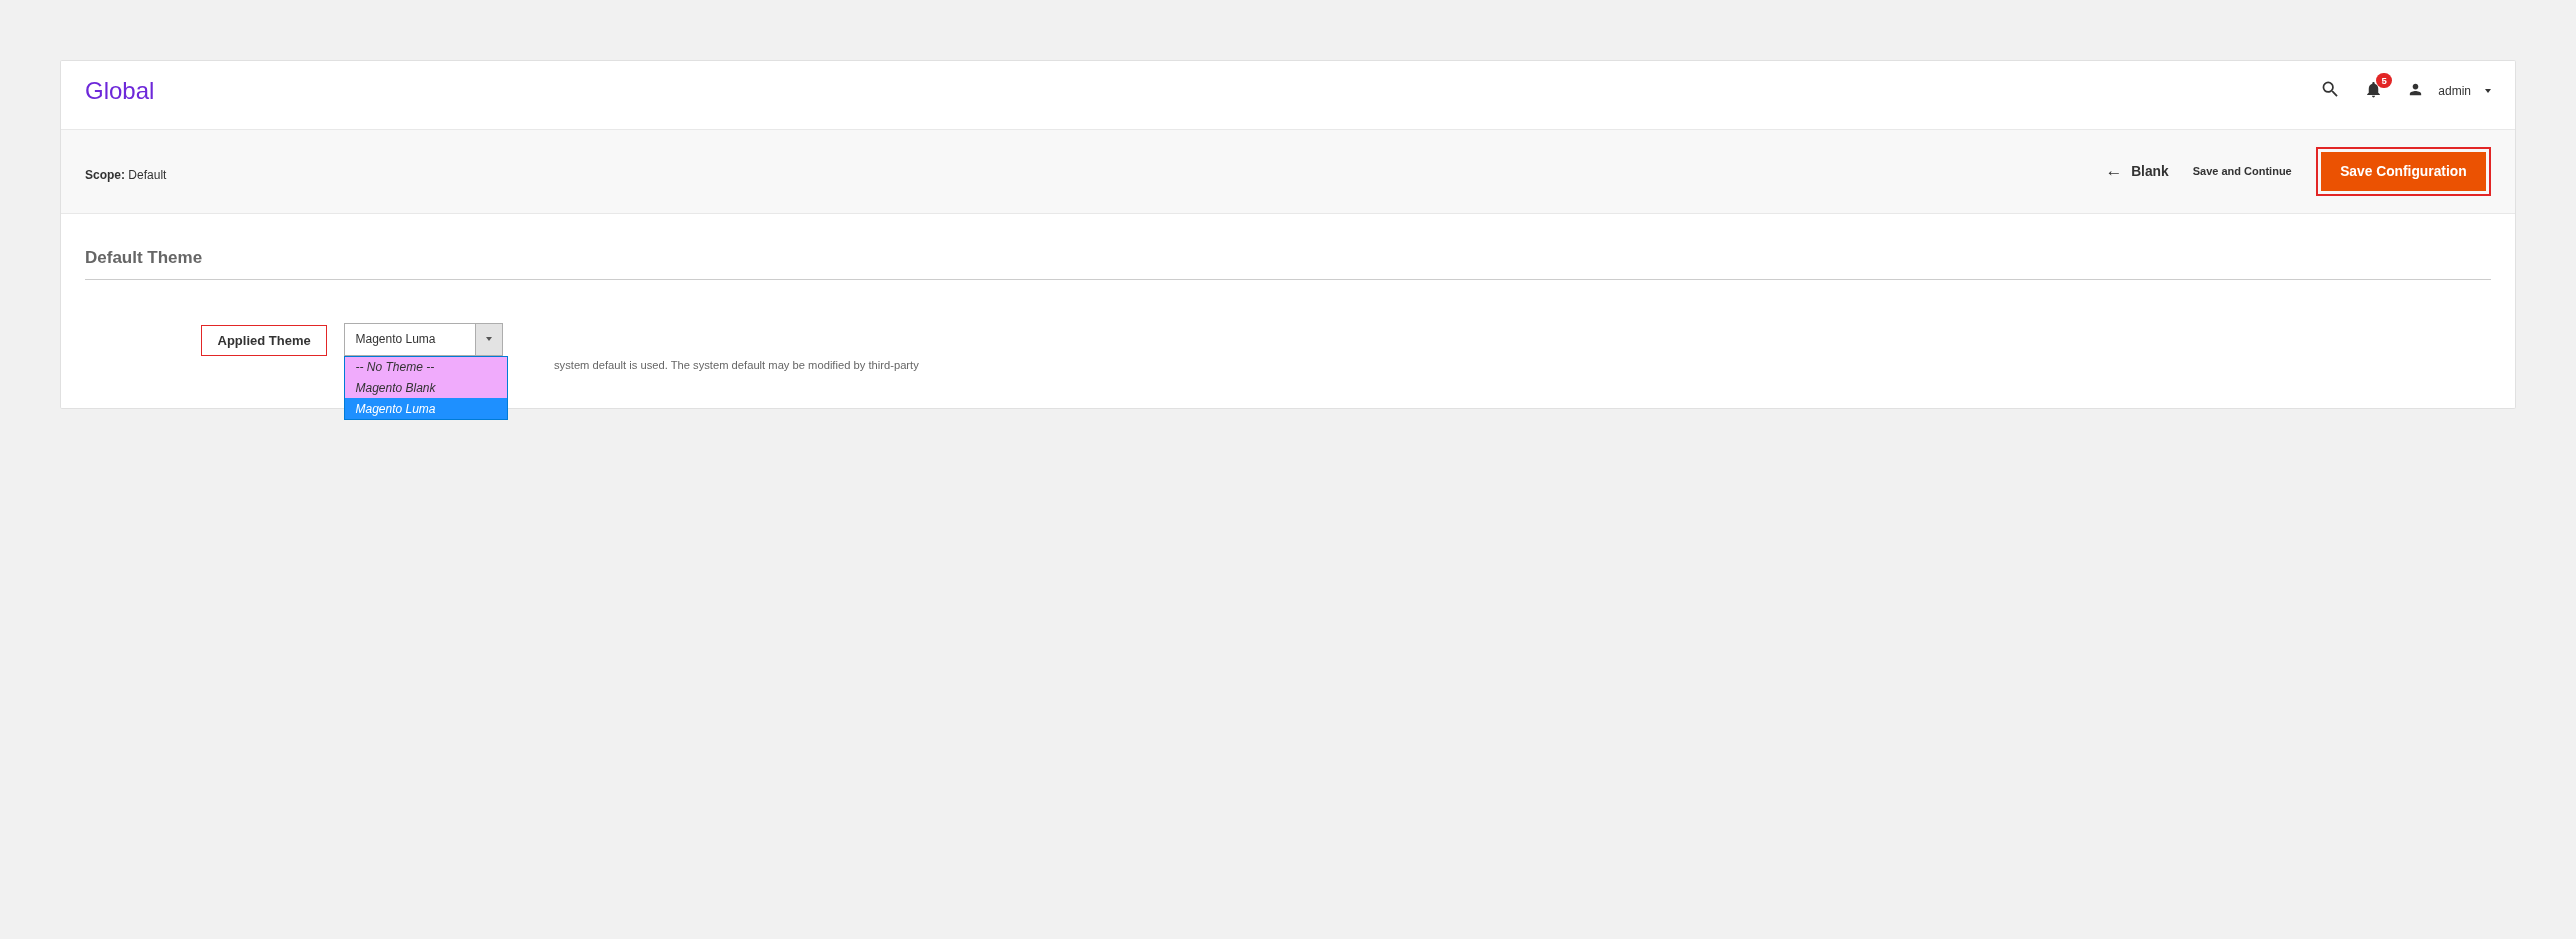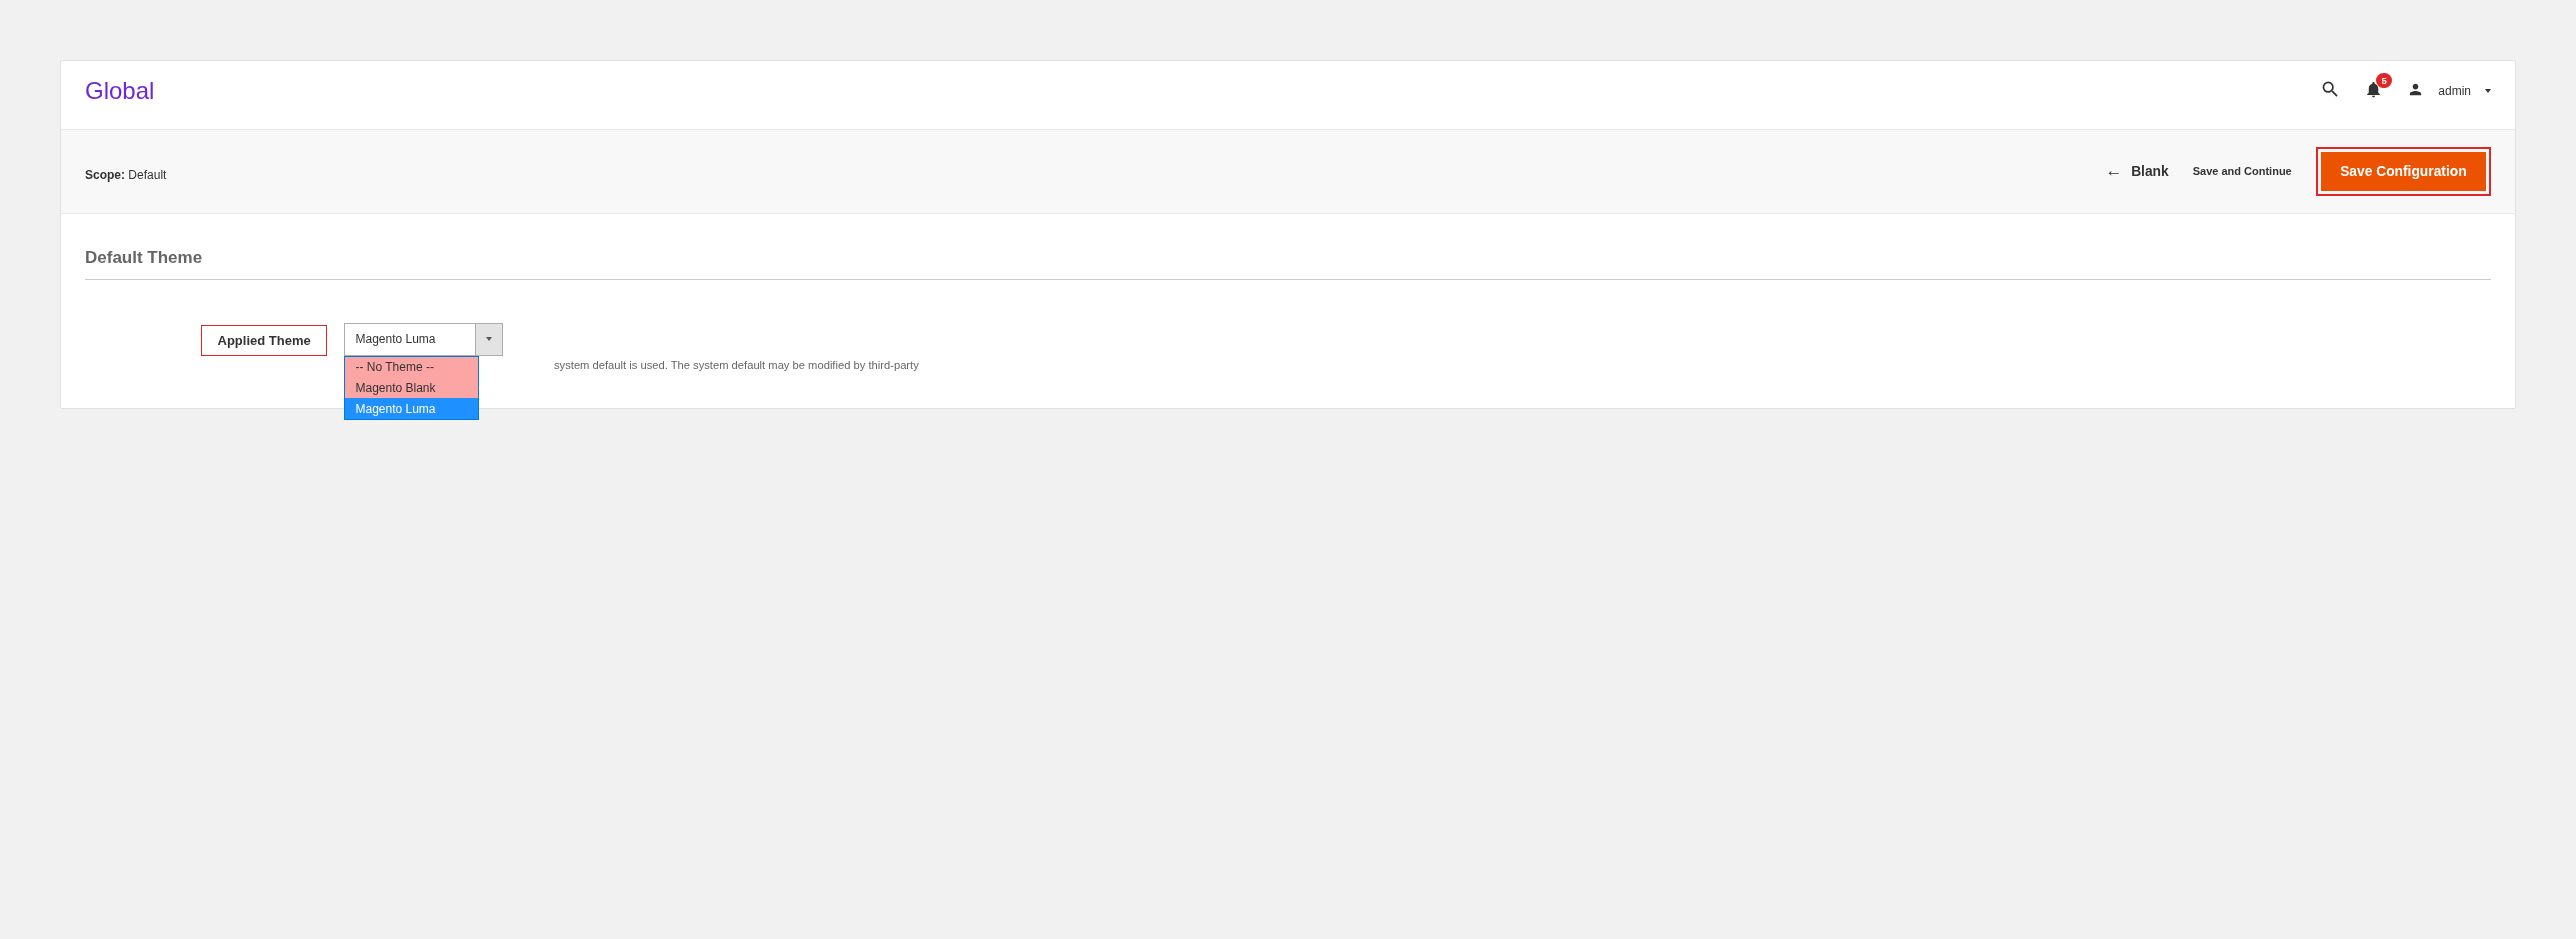--- a/index.html
+++ b/index.html
@@ -194,24 +194,25 @@
       align-items: center;
       justify-content: center;
     }
     .select-arrow .caret-down {
       border-top-color: #555;
     }
     .dropdown {
       position: absolute;
       top: 33px;
       left: 0;
-      width: 135px;
+      width: 164px;
       border: 0.9px solid #007bd6;
-      background: #fca5a5;
+      background: #f0abfc;
       z-index: 10;
+      font-style: italic;
     }
     .dropdown-item {
       padding: 3.4px 10.3px;
       font-size: 12px;
       color: #333;
       cursor: pointer;
     }
     .dropdown-item.selected {
       background: #1e90ff;
       color: #fff;

